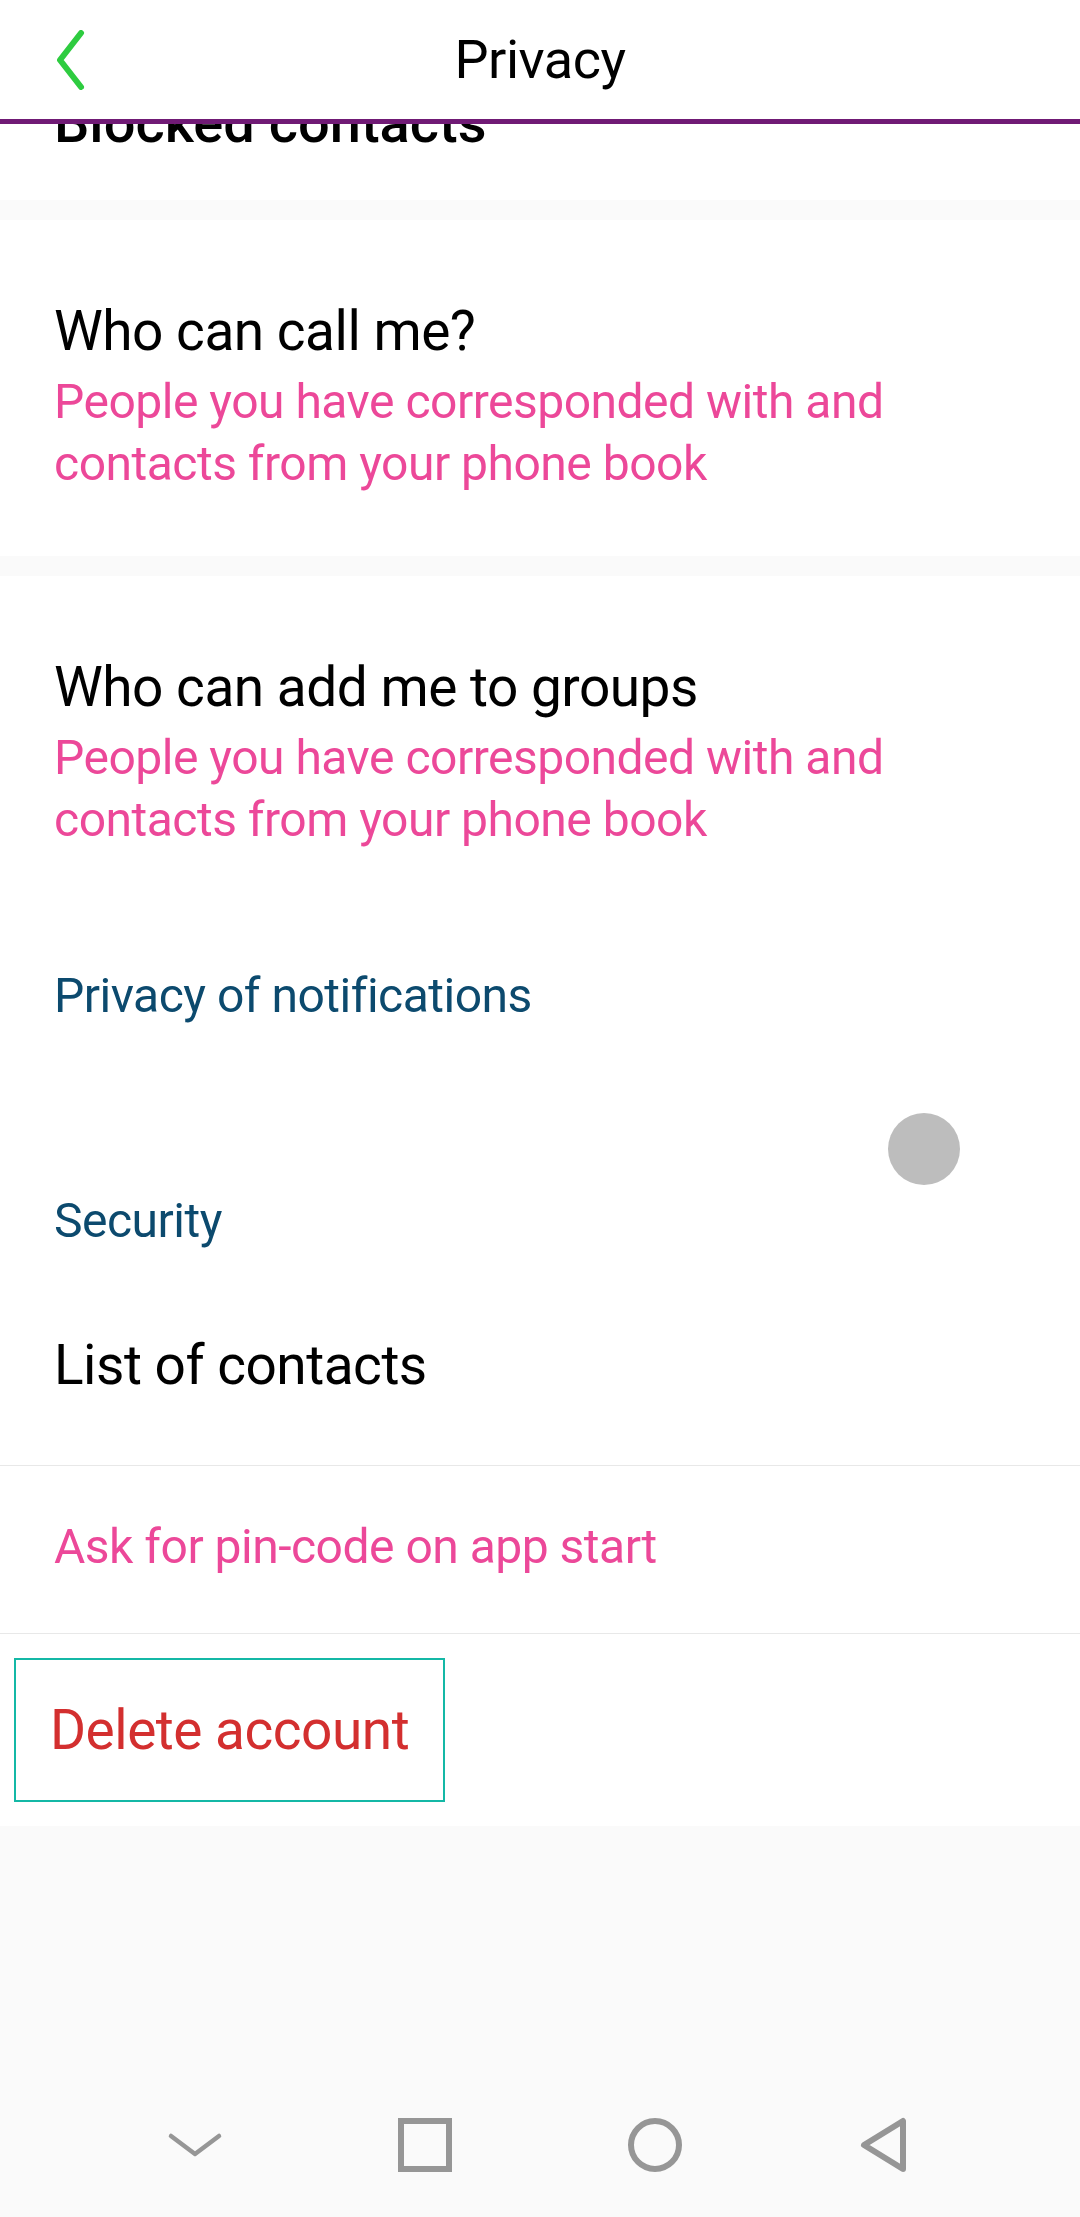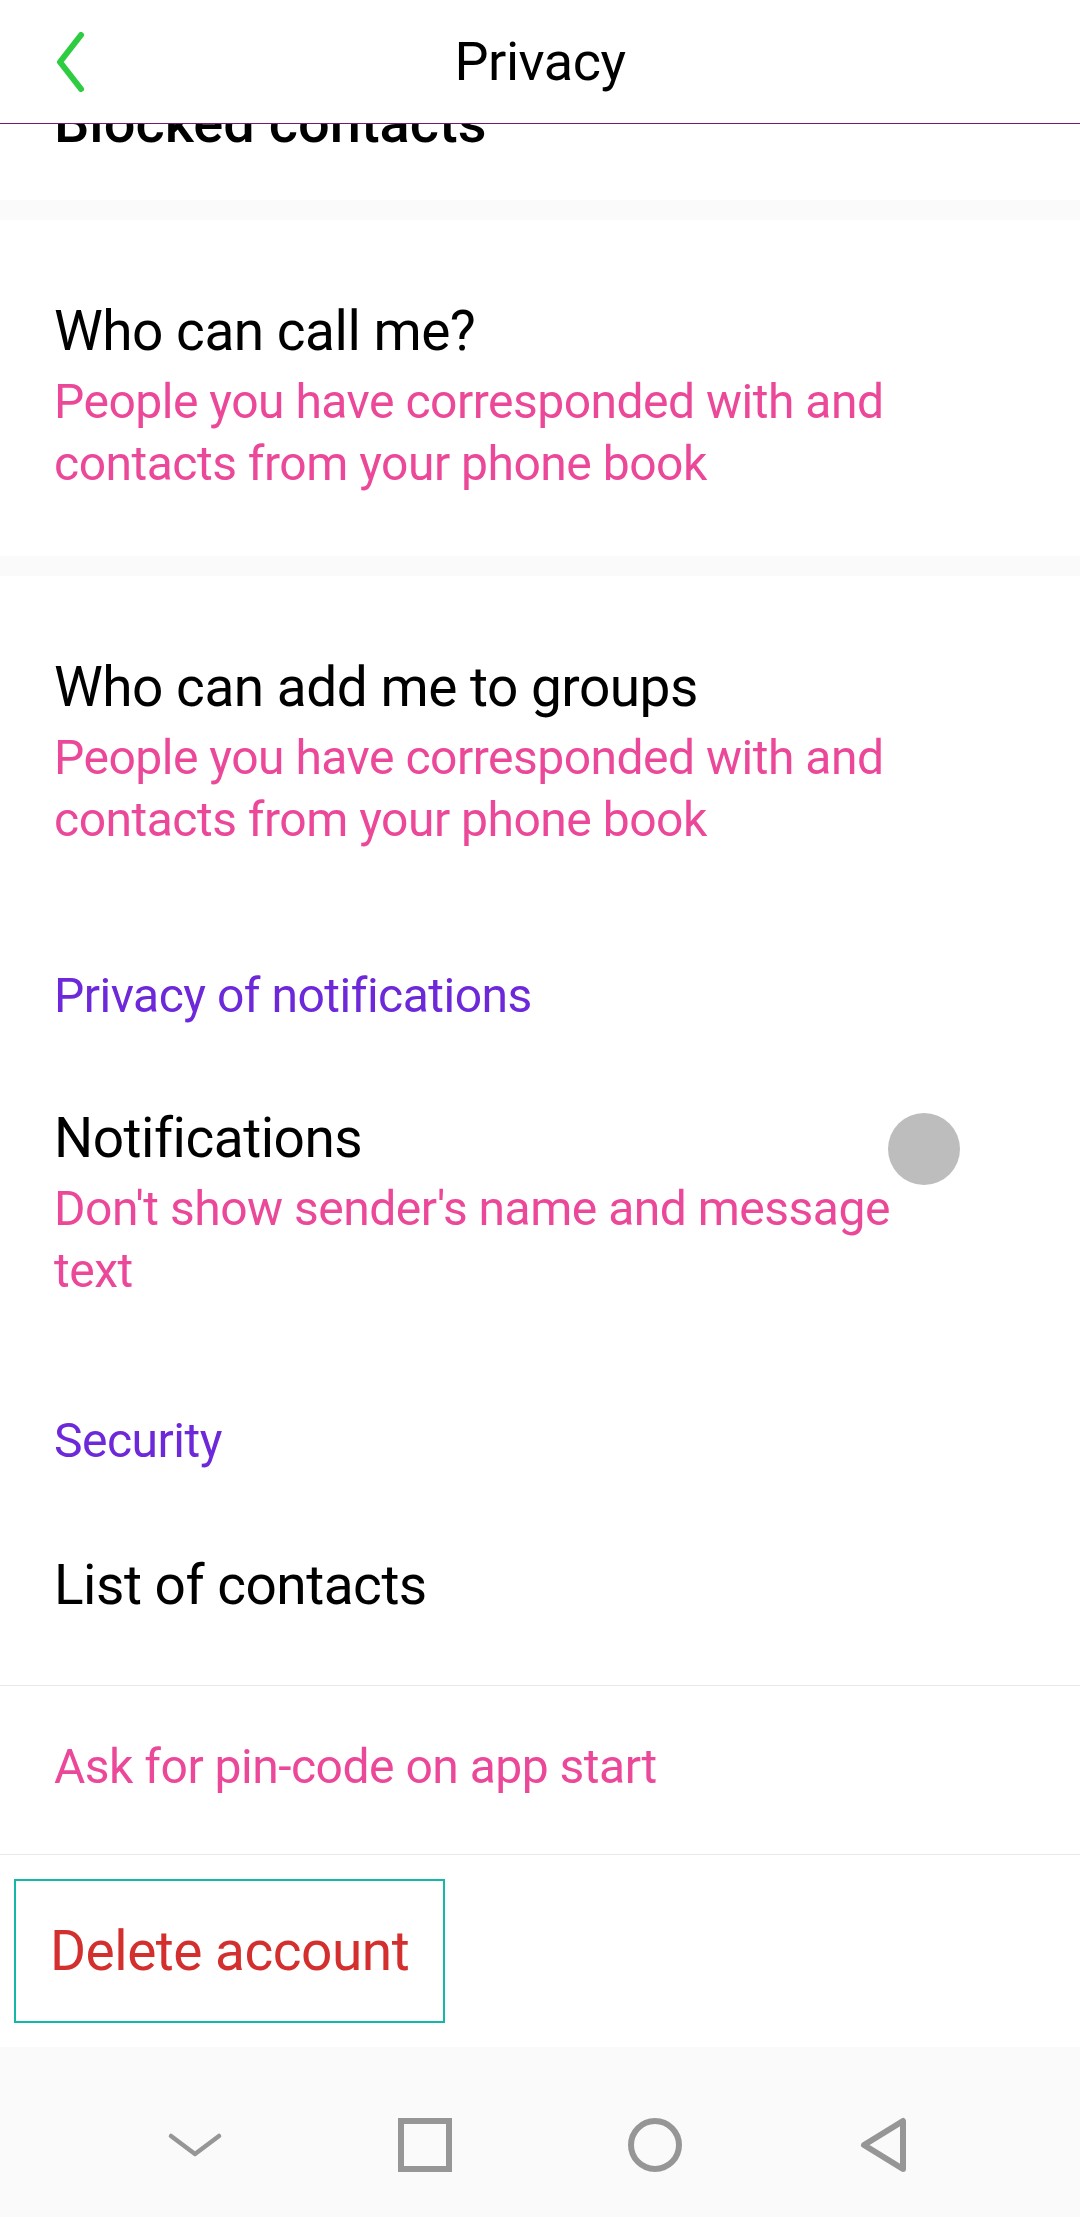--- a/index.html
+++ b/index.html
@@ -13,21 +13,21 @@
       width: 1080px;
       height: 2217px;
       position: relative;
     }
     .header {
       height: 124px;
       background: #ffffff;
       display: flex;
       align-items: center;
       position: relative;
-      border-bottom: 1px solid #701a75;
+      border-bottom: 5px solid #701a75;
     }
     .back-button {
       position: absolute;
       left: 42px;
       top: 50%;
       transform: translateY(-50%);
       width: 60px;
       height: 60px;
       display: flex;
       align-items: center;
@@ -74,21 +74,21 @@
     }
     .item-subtitle {
       font-size: 48px;
       color: #ec4899;
       font-weight: 400;
       letter-spacing: -0.5px;
       line-height: 1.3;
     }
     .section-header {
       font-size: 48px;
-      color: #6d28d9;
+      color: #0c4a6e;
       font-weight: 400;
       padding: 55px 54px 30px 54px;
       background: #ffffff;
       letter-spacing: -0.5px;
     }
     .spacer {
       height: 20px;
       background: #fafafa;
     }
     .divider {
@@ -197,24 +197,20 @@
 <div class="spacer"></div>
 
 <div class="item">
   <div class="item-title">Who can add me to groups</div>
   <div class="item-subtitle">People you have corresponded with and contacts from your phone book</div>
 </div>
 
 <div class="section-header">Privacy of notifications</div>
 
 <div class="toggle-item">
-  <div class="toggle-text">
-    <div class="item-title">Notifications</div>
-    <div class="item-subtitle">Don't show sender's name and message text</div>
-  </div>
   <div class="toggle-switch">
     <div class="toggle-track">
       <div class="toggle-thumb"></div>
     </div>
   </div>
 </div>
 
 <div class="section-header">Security</div>
 
 <div class="sessions-item">

